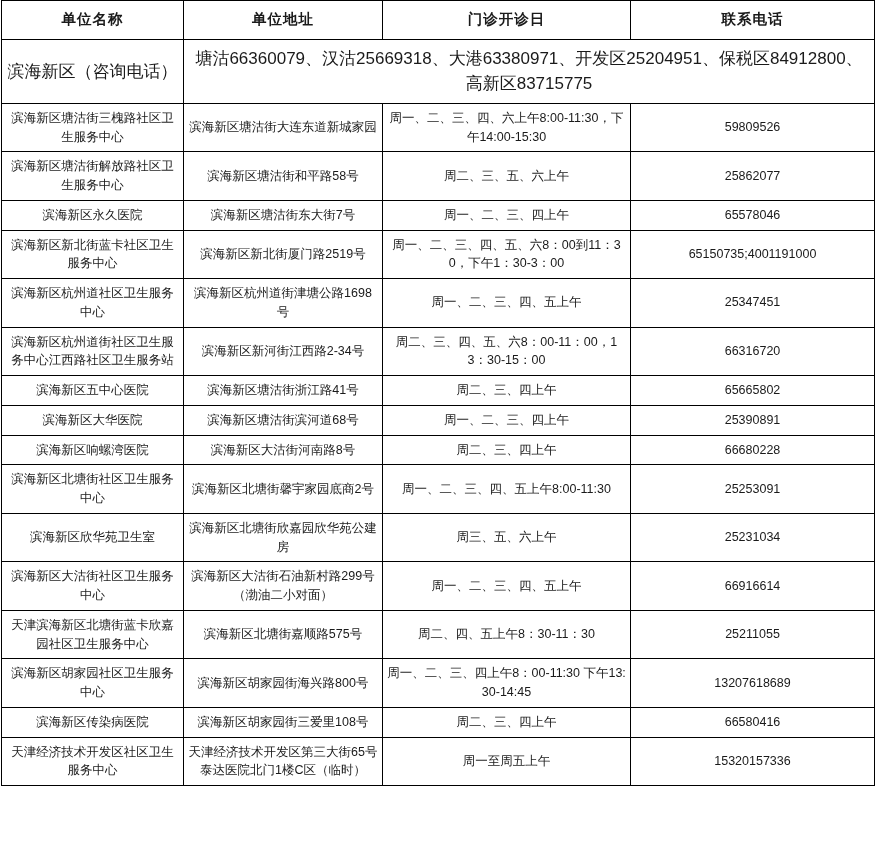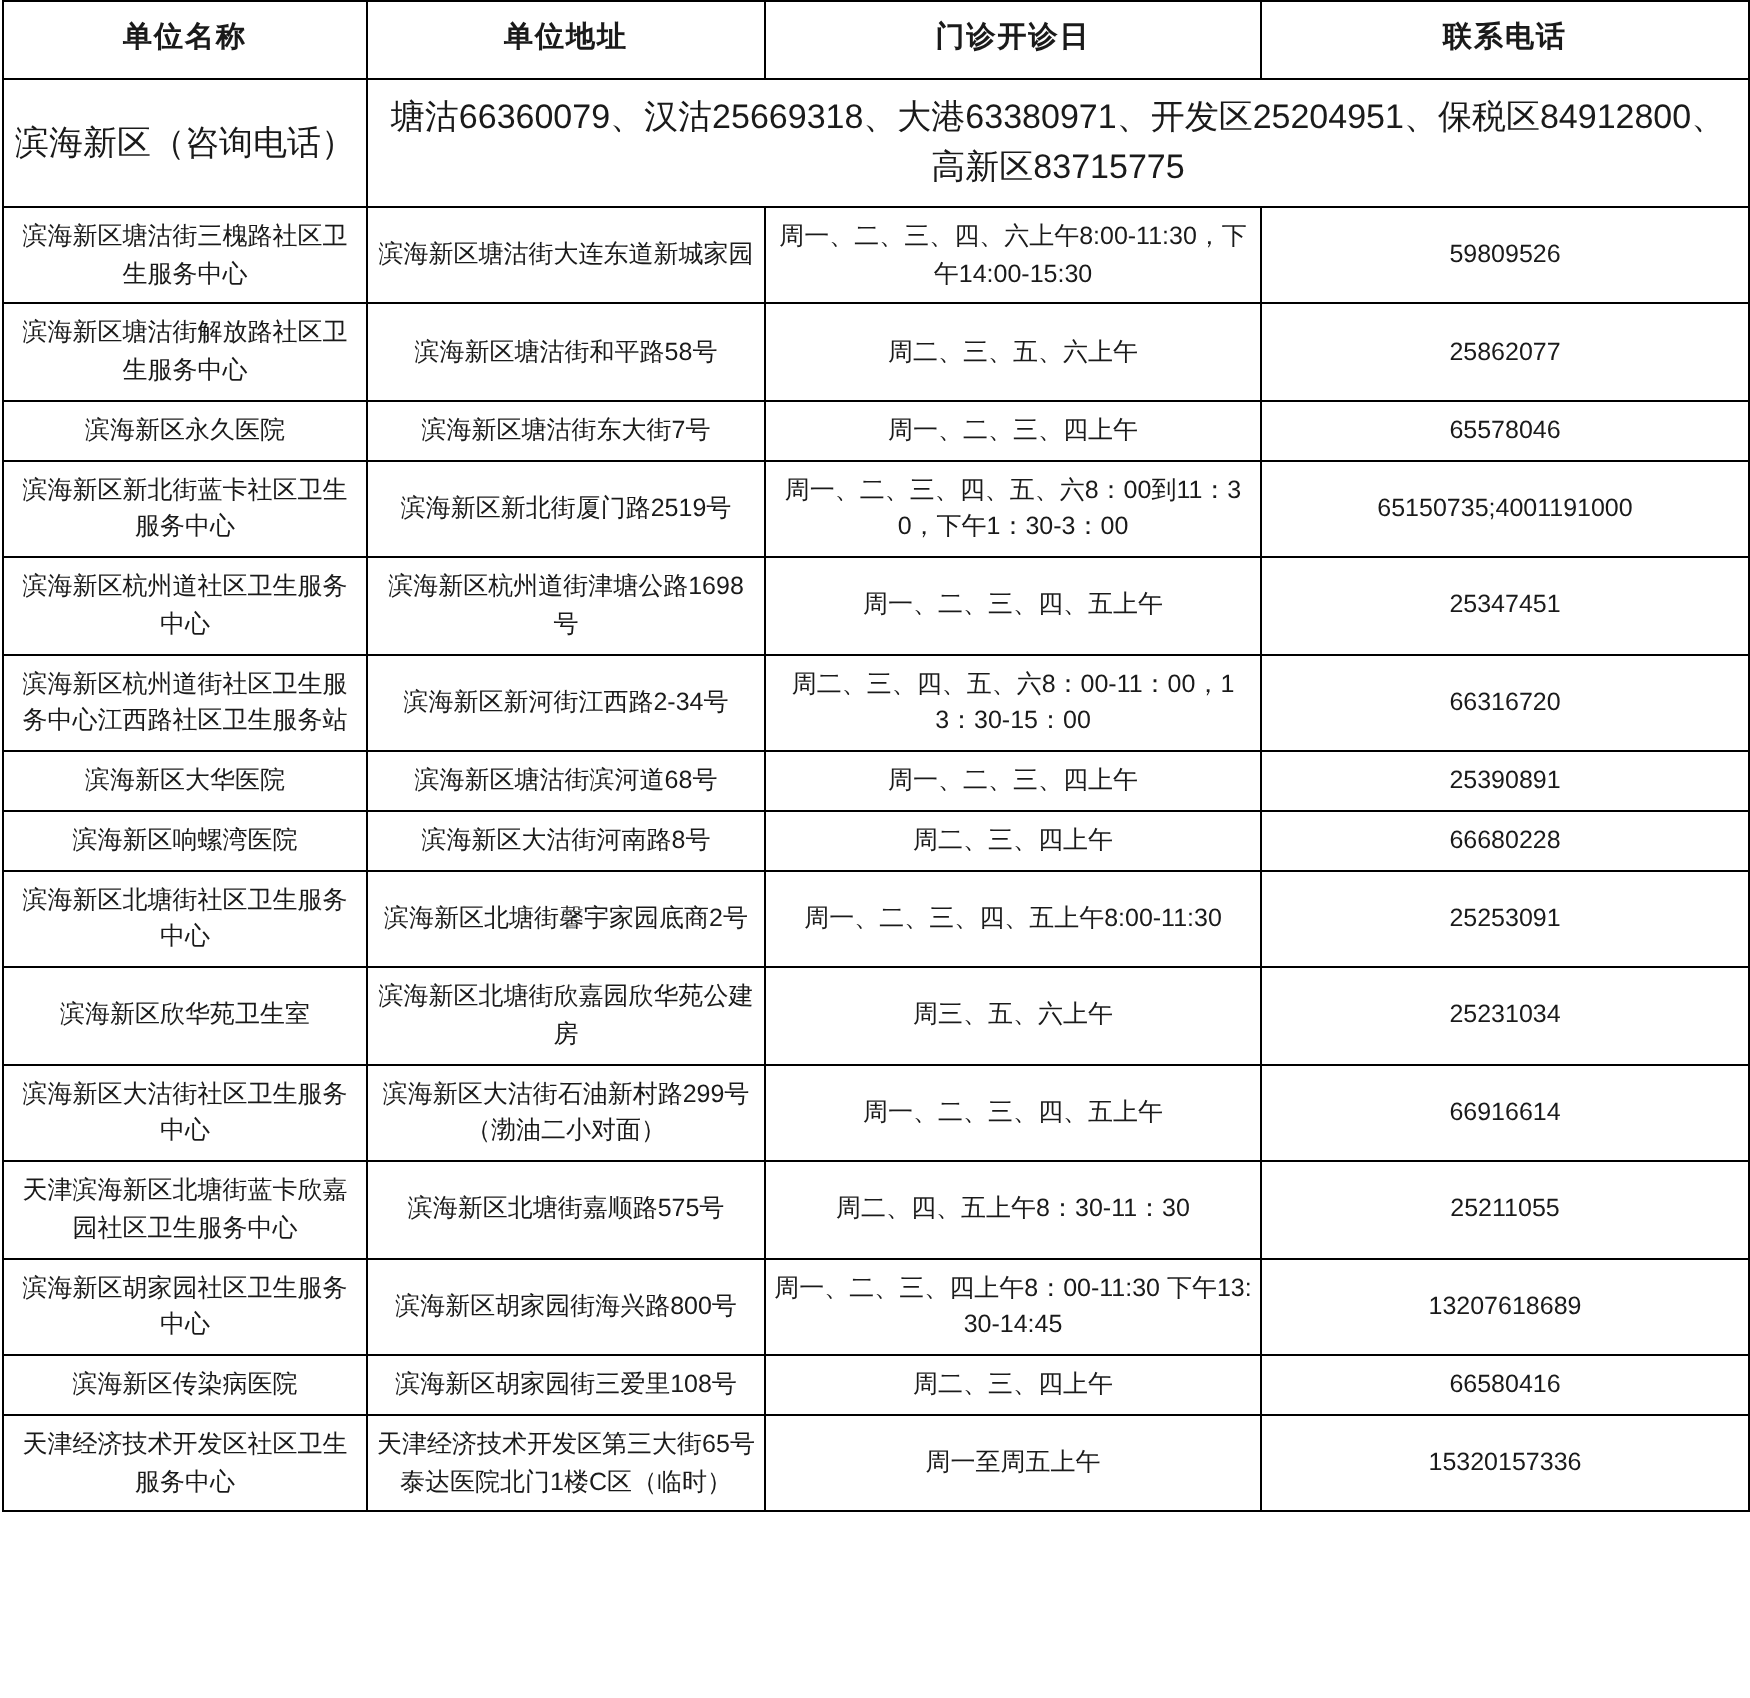--- a/index.html
+++ b/index.html
@@ -109,20 +109,26 @@
           <td class="days">周一、二、三、四、五上午</td>
           <td class="phone">25347451</td>
         </tr>
         <tr>
           <td class="name">滨海新区杭州道街社区卫生服务中心江西路社区卫生服务站</td>
           <td class="addr">滨海新区新河街江西路2-34号</td>
           <td class="days">周二、三、四、五、六8：00-11：00，13：30-15：00</td>
           <td class="phone">66316720</td>
         </tr>
         <tr>
+          <td class="name">滨海新区五中心医院</td>
+          <td class="addr">滨海新区塘沽街浙江路41号</td>
+          <td class="days">周二、三、四上午</td>
+          <td class="phone">65665802</td>
+        </tr>
+        <tr>
           <td class="name">滨海新区大华医院</td>
           <td class="addr">滨海新区塘沽街滨河道68号</td>
           <td class="days">周一、二、三、四上午</td>
           <td class="phone">25390891</td>
         </tr>
         <tr>
           <td class="name">滨海新区响螺湾医院</td>
           <td class="addr">滨海新区大沽街河南路8号</td>
           <td class="days">周二、三、四上午</td>
           <td class="phone">66680228</td>

